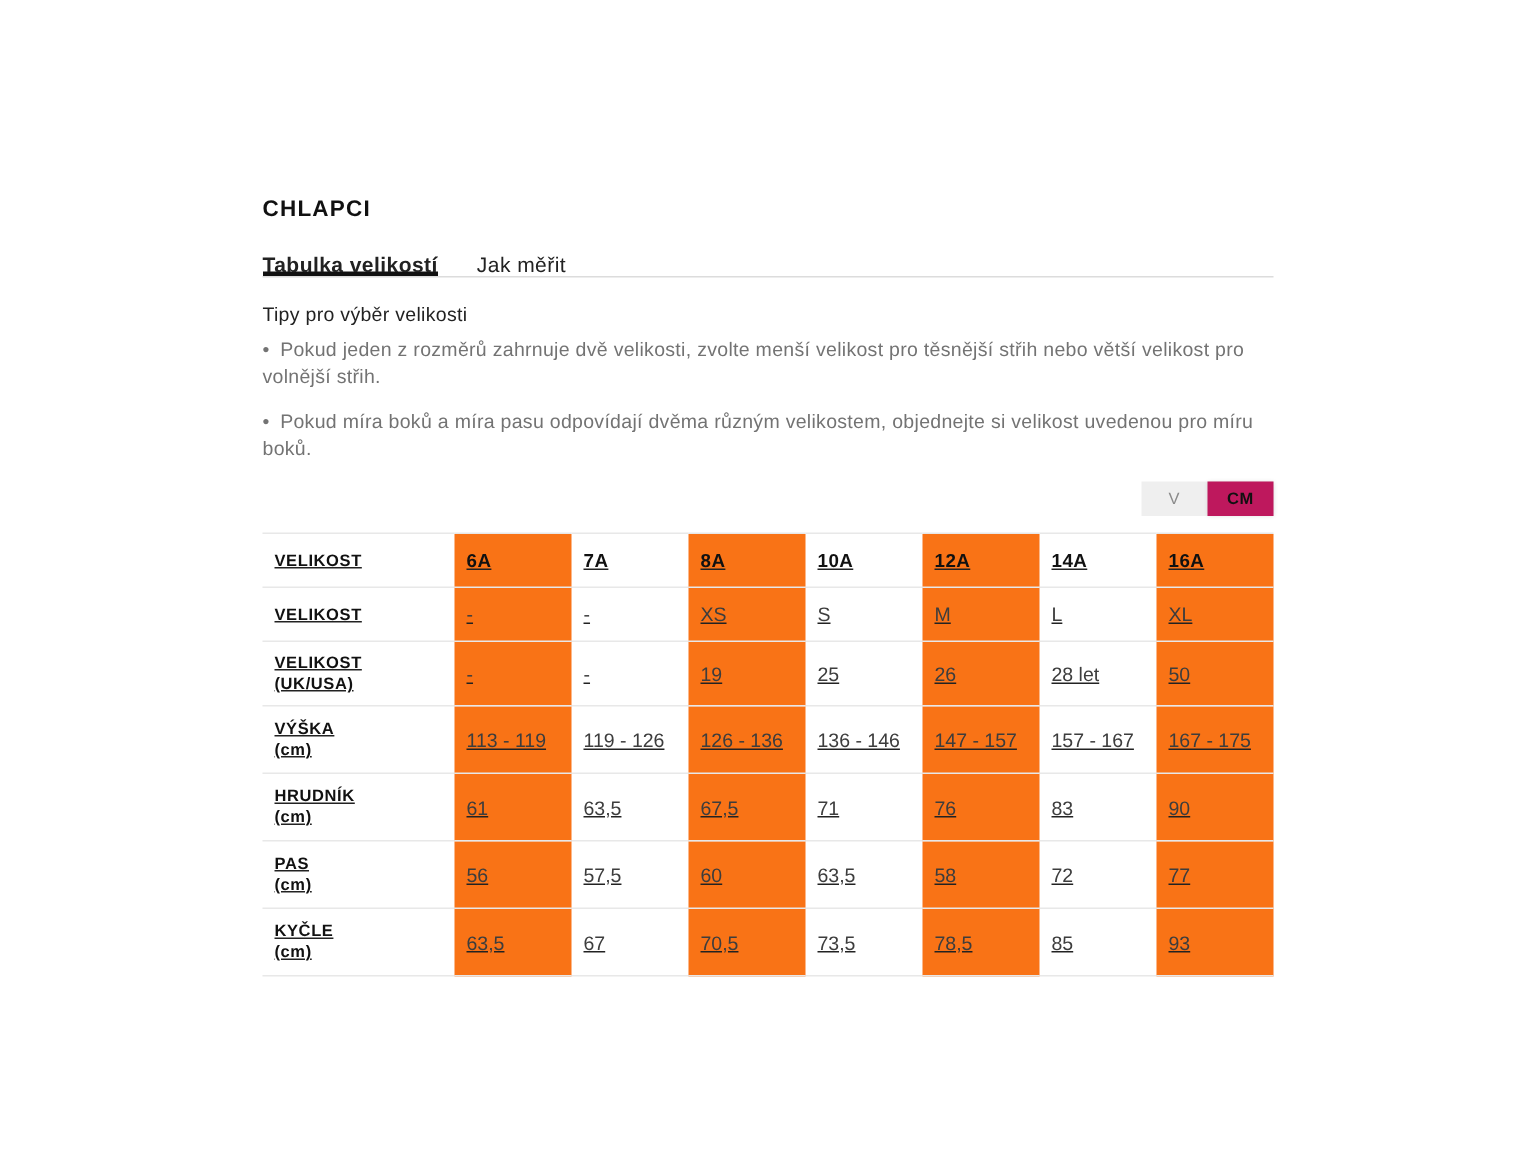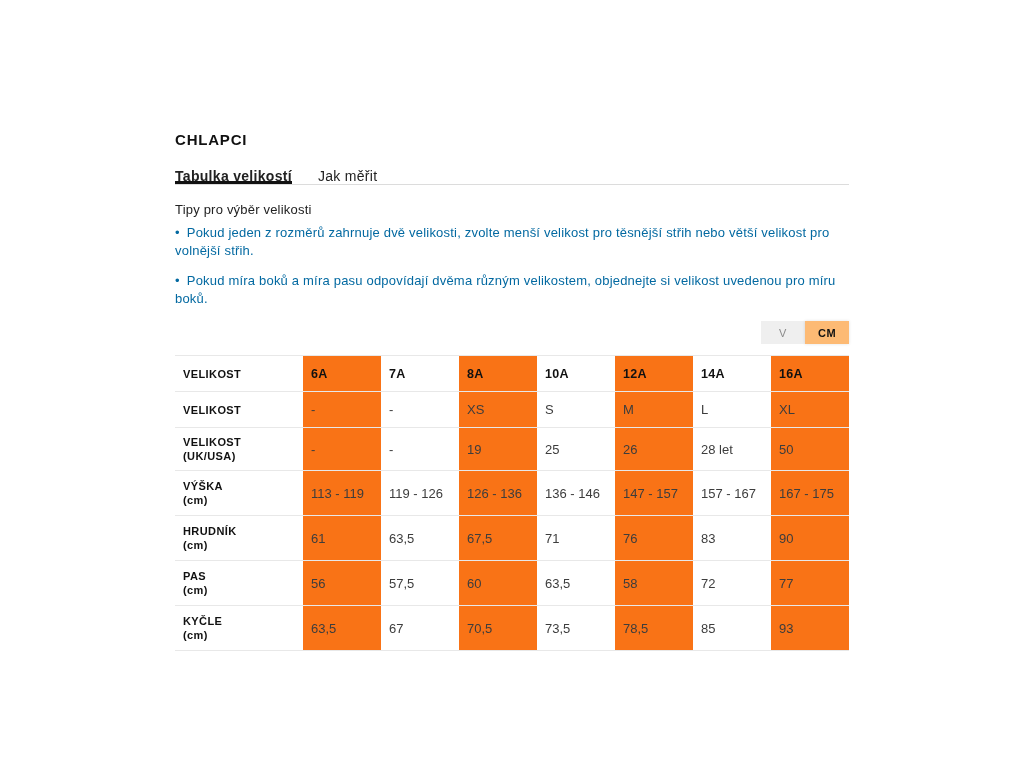--- a/index.html
+++ b/index.html
@@ -44,54 +44,54 @@
     margin-top: 17px;
     font-size: 13px;
     letter-spacing: 0.2px;
     color: #222;
   }
   .tip {
     margin-top: 7px;
     font-size: 13px;
     line-height: 17.5px;
     letter-spacing: 0.2px;
-    color: #0369a1;
+    color: #737373;
   }
   .tip .bullet { margin-right: 7px; }
   .toggle-row {
     display: flex;
     justify-content: flex-end;
     margin-top: 14px;
   }
   .unit-toggle {
     display: flex;
     background: #efefef;
   }
   .unit-option {
     width: 44px; height: 23px;
     display: flex; align-items: center; justify-content: center;
     font-size: 11px;
     color: #8a8a8a;
     cursor: pointer;
     letter-spacing: 0.5px;
   }
   .unit-option.selected {
-    background: #fdba74;
+    background: #be185d;
     color: #111;
     font-weight: bold;
     box-shadow: 0 0 3px rgba(0,0,0,0.12);
   }
   table.size-table {
     border-collapse: collapse;
     table-layout: fixed;
     width: 674px;
     margin-top: 11px;
     border-bottom: 1px solid #e8e8e8;
   }
-  table.size-table tr { border-top: 1px solid #e8e8e8; }
+  table.size-table tr { border-top: 1px solid #e8e8e8; text-decoration: underline; }
   table.size-table tr:nth-child(1),
   table.size-table tr:nth-child(2) { height: 36px; }
   table.size-table tr:nth-child(3) { height: 43px; }
   table.size-table tr:nth-child(n+4) { height: 45px; }
   table.size-table th {
     width: 128px;
     text-align: left;
     vertical-align: middle;
     padding: 0 4px 0 8px;
     font-size: 11px;

